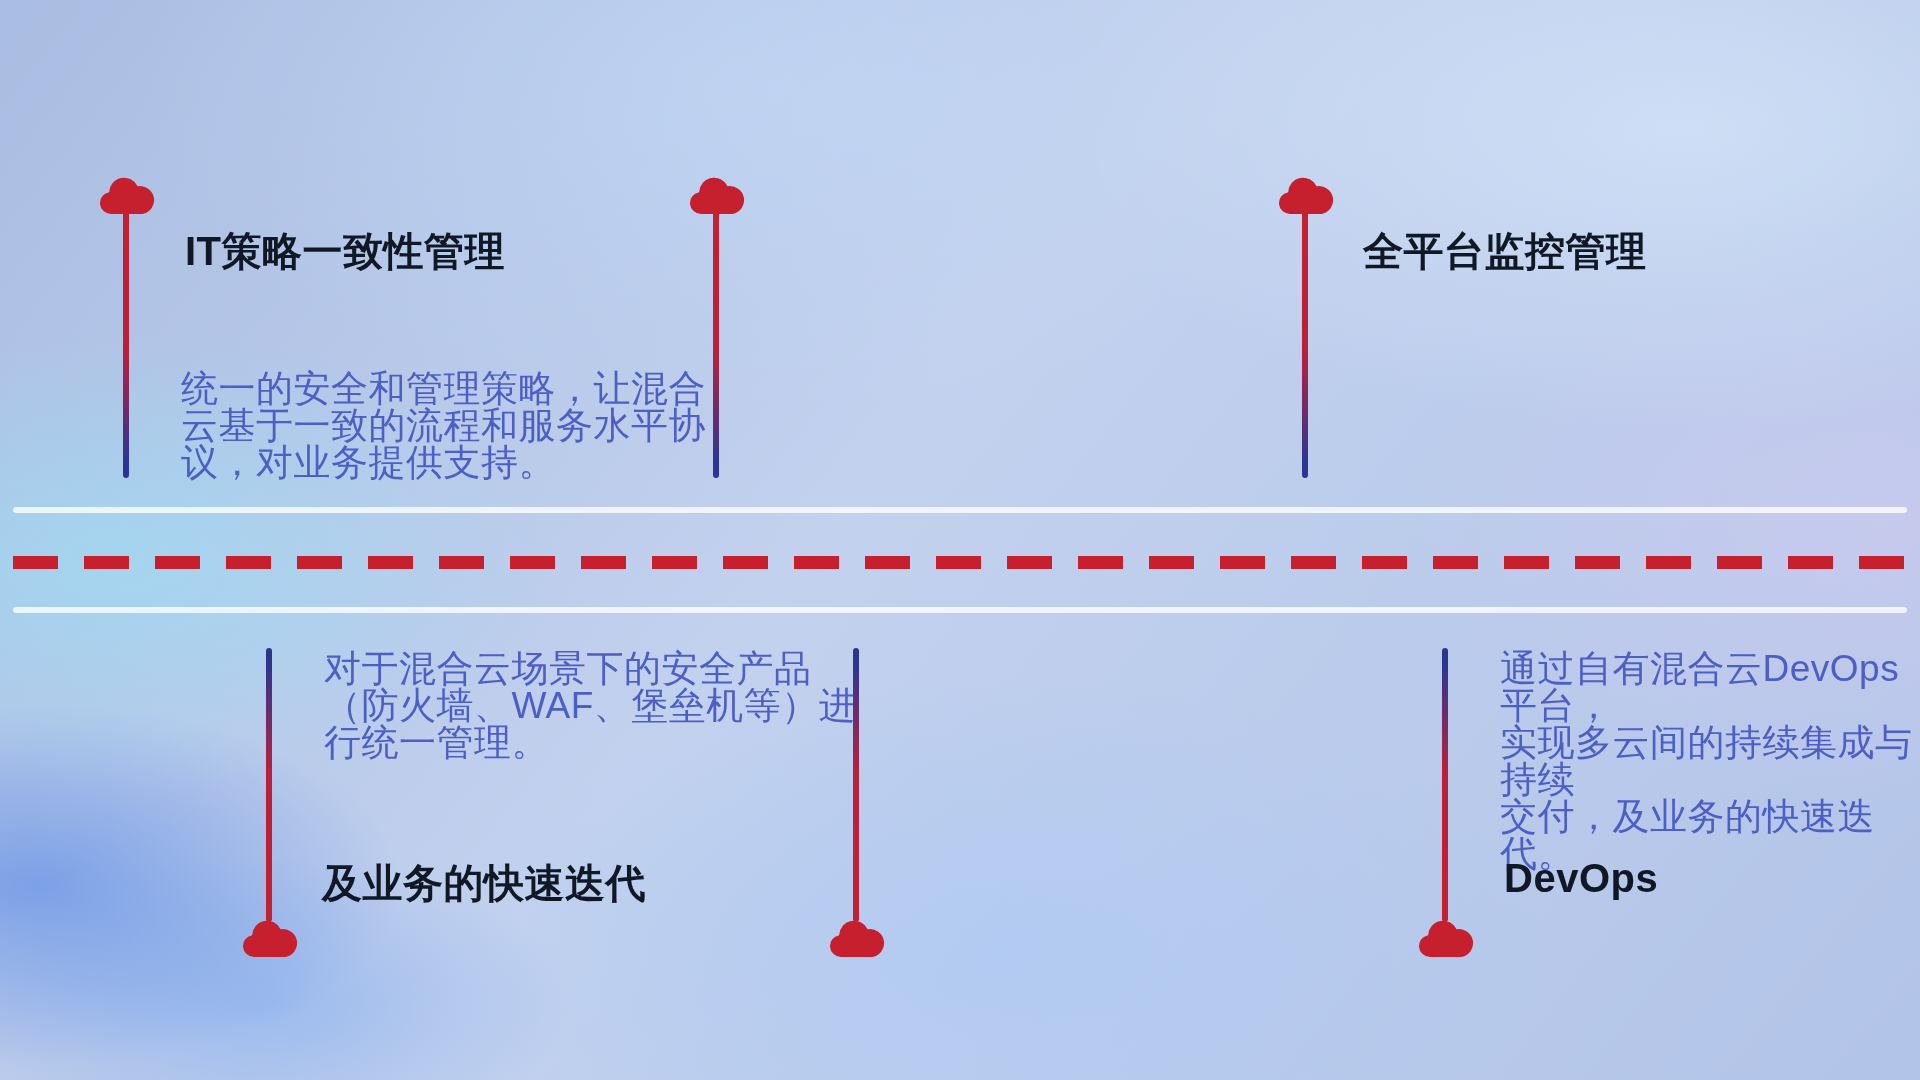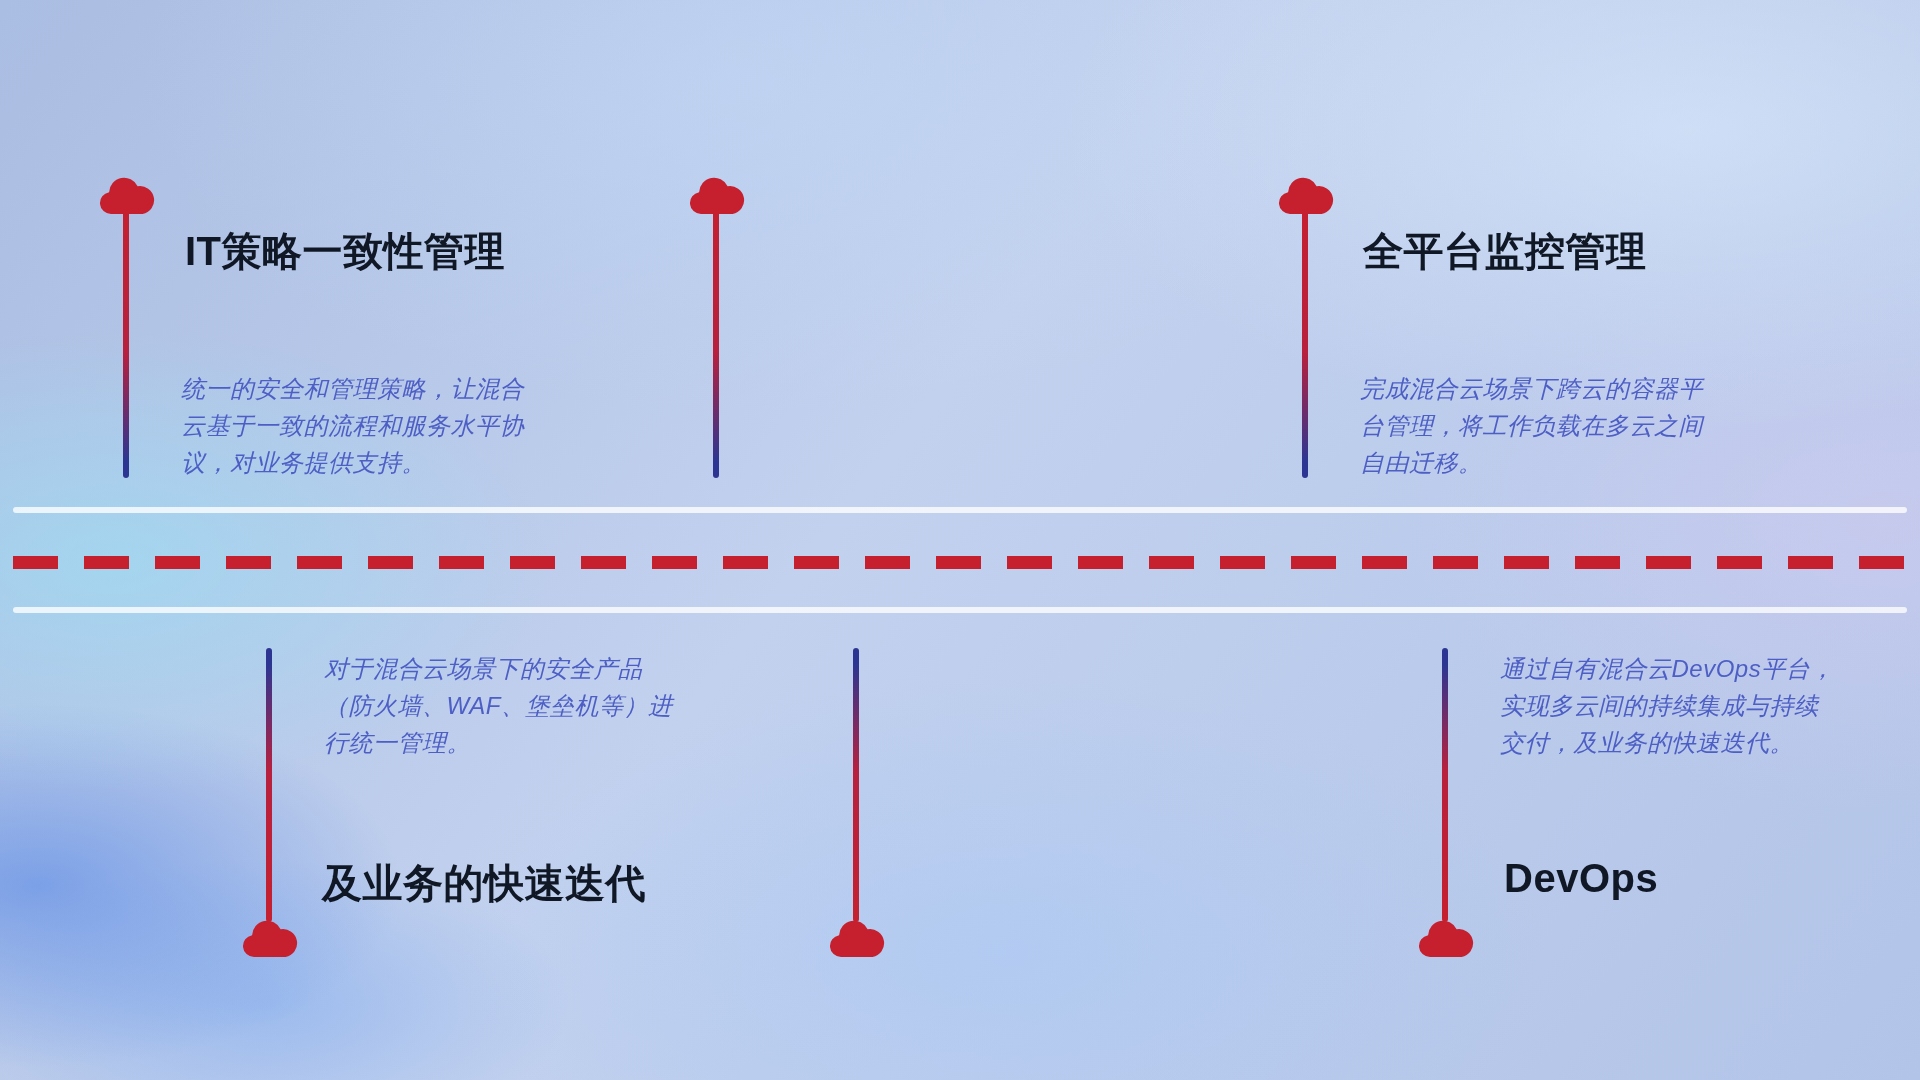--- a/index.html
+++ b/index.html
@@ -21,22 +21,22 @@
   }
   .vline { position: absolute; width: 6px; border-radius: 3px; }
   .vline.down { background: linear-gradient(180deg, #c6202f 0%, #b8203d 55%, #2c3692 94%); }
   .vline.up   { background: linear-gradient(180deg, #2c3692 6%,  #b8203d 45%, #c6202f 100%); }
   .cloud { position: absolute; width: 58px; height: 42px; }
   .title {
     position: absolute; font-size: 40px; font-weight: 700;
     color: #101826; letter-spacing: 0.5px; white-space: nowrap; text-align: right;
   }
   .desc {
-    position: absolute; font-size: 24px; line-height: 37px;
-    color: #4d5ec5; letter-spacing: 0.5px; white-space: pre-line; font-style: italic;
+    position: absolute; font-size: 37px; line-height: 37px;
+    color: #4d5ec5; letter-spacing: 0.5px; white-space: pre-line;
   }
   .hline {
     position: absolute; left: 13px; right: 13px; height: 6px;
     border-radius: 3px; background: rgba(255,255,255,0.78);
   }
   .dashline {
     position: absolute; left: 13px; right: 13px; height: 13px;
     background: repeating-linear-gradient(90deg, #c6202f 0 45px, rgba(0,0,0,0) 45px 71px);
   }
 </style>
@@ -61,23 +61,20 @@
   <div class="vline down" style="left:713px;top:200px;height:278px"></div>
   <svg class="cloud" style="left:687px;top:174px" viewBox="0 0 58 42">
     <path d="M45.5 40 H14 a11 11 0 0 1 -1.9-21.84 A15 15 0 0 1 40.6 12.3 A10.8 10.8 0 0 1 45.5 40 Z" fill="#c6202f"></path>
   </svg>
 
   <div class="vline down" style="left:1302px;top:200px;height:278px"></div>
   <svg class="cloud" style="left:1276px;top:174px" viewBox="0 0 58 42">
     <path d="M45.5 40 H14 a11 11 0 0 1 -1.9-21.84 A15 15 0 0 1 40.6 12.3 A10.8 10.8 0 0 1 45.5 40 Z" fill="#c6202f"></path>
   </svg>
   <div class="title" style="left:1363px;top:224px">全平台监控管理</div>
-  <div class="desc" style="left:1360px;top:370px">完成混合云场景下跨云的容器平
-台管理，将工作负载在多云之间
-自由迁移。</div>
 
   <div class="vline up" style="left:266px;top:648px;height:274px"></div>
   <svg class="cloud" style="left:240px;top:917px" viewBox="0 0 58 42">
     <path d="M45.5 40 H14 a11 11 0 0 1 -1.9-21.84 A15 15 0 0 1 40.6 12.3 A10.8 10.8 0 0 1 45.5 40 Z" fill="#c6202f"></path>
   </svg>
   <div class="desc" style="left:324px;top:650px">对于混合云场景下的安全产品
 （防火墙、WAF、堡垒机等）进
 行统一管理。</div>
   <div class="title" style="left:322px;top:856px">及业务的快速迭代</div>
 

